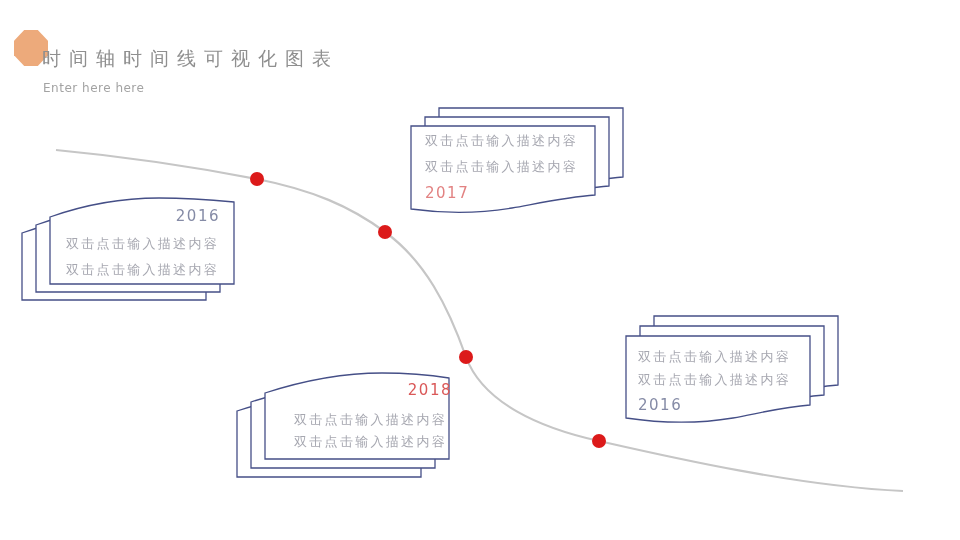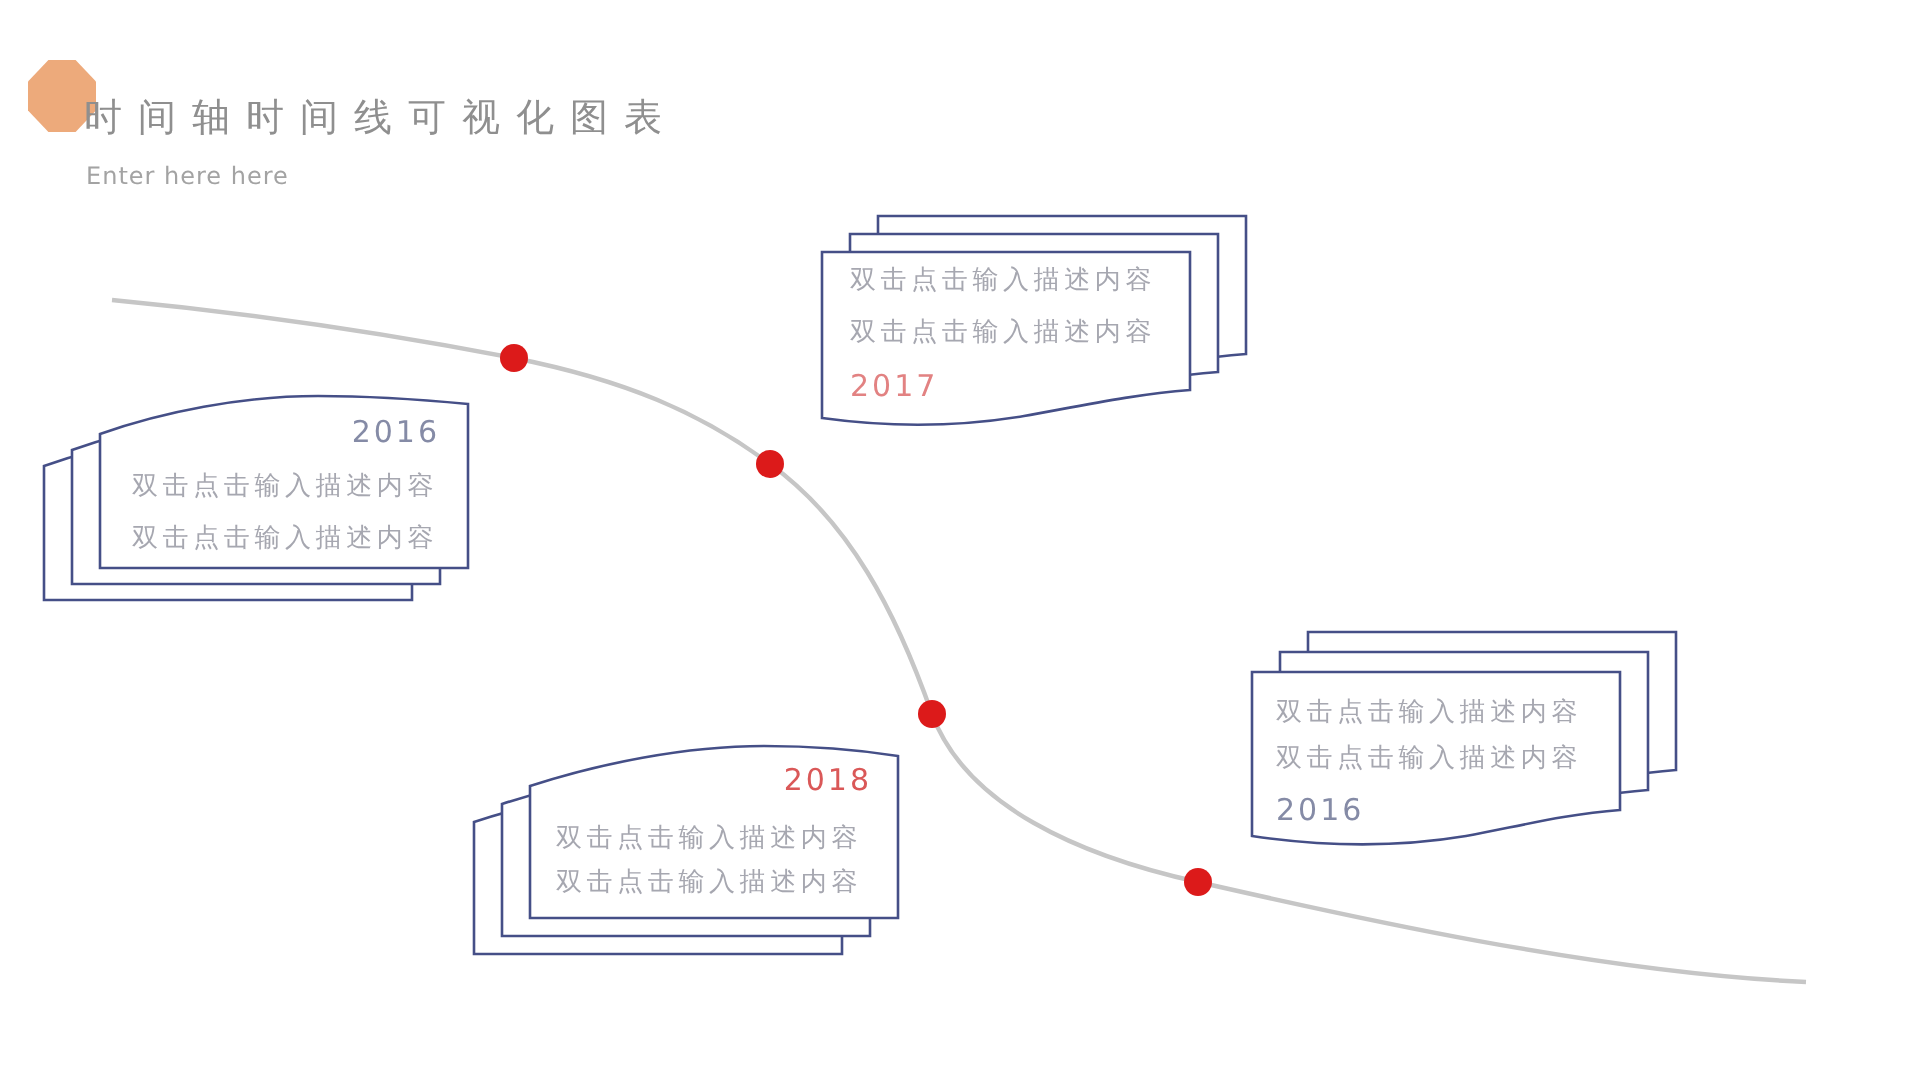--- a/index.html
+++ b/index.html
@@ -91,21 +91,21 @@
   <div class="card-group" style="left:236px;top:372px;width:246px;height:125px">
     <svg class="card" style="left:0;top:18px" width="187" height="89" viewBox="0 0 187 89">
       <path d="M1 21 C 35 10, 78 1, 118 1 C 145 1, 166 3, 185 6 L 185 87 L 1 87 Z"></path>
       </svg>
     <svg class="card" style="left:14px;top:9px" width="187" height="89" viewBox="0 0 187 89">
       <path d="M1 21 C 35 10, 78 1, 118 1 C 145 1, 166 3, 185 6 L 185 87 L 1 87 Z"></path>
       </svg>
     <svg class="card" style="left:28px;top:0" width="187" height="89" viewBox="0 0 187 89">
       <path d="M1 21 C 35 10, 78 1, 118 1 C 145 1, 166 3, 185 6 L 185 87 L 1 87 Z"></path>
       </svg>
-    <div class="card-text" style="left:28px;top:0">
+    <div class="card-text" style="left:44px;top:0">
       <div class="year red" style="top:9px;right:15px">2018</div>
       <div class="line" style="left:14px;top:40px">双击点击输入描述内容</div>
       <div class="line" style="left:14px;top:62px">双击点击输入描述内容</div>
     </div>
   </div>
 
   <div class="card-group" style="left:625px;top:315px;width:246px;height:125px">
     <svg class="card" style="left:28px;top:0" width="187" height="89" viewBox="0 0 187 89">
       <path d="M1 1 L 185 1 L 185 70 C 158 72, 135 78, 108 83 C 72 89, 35 88, 1 83 Z"></path>
       </svg>

